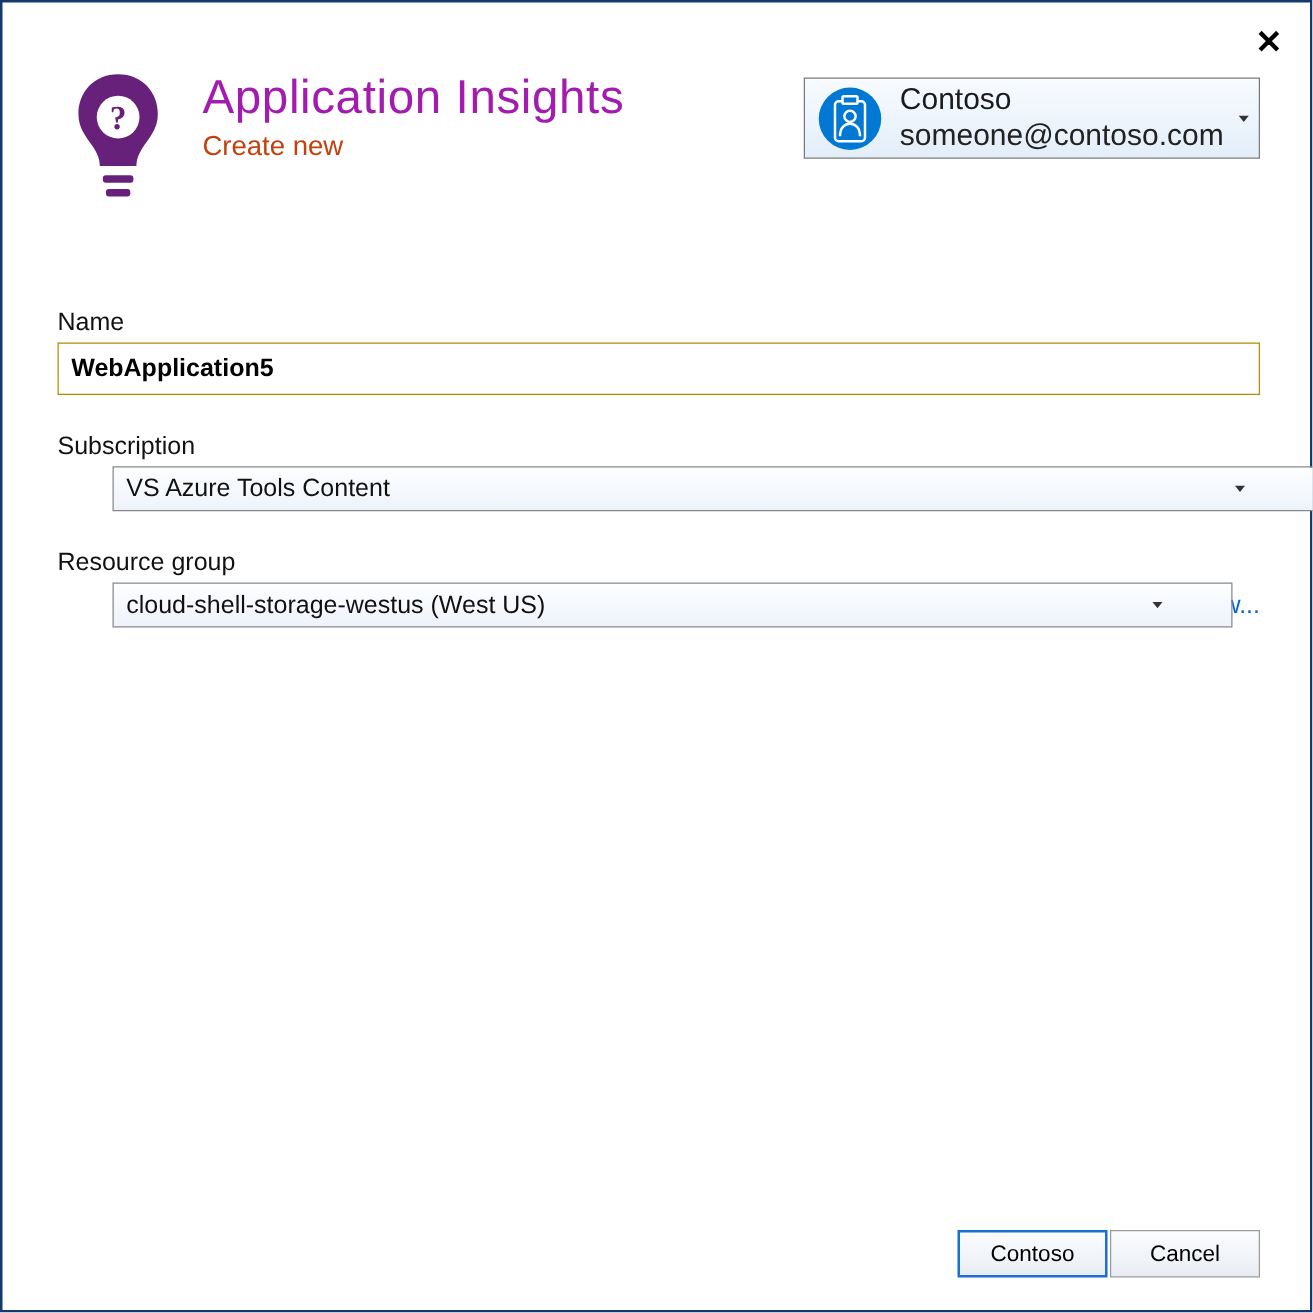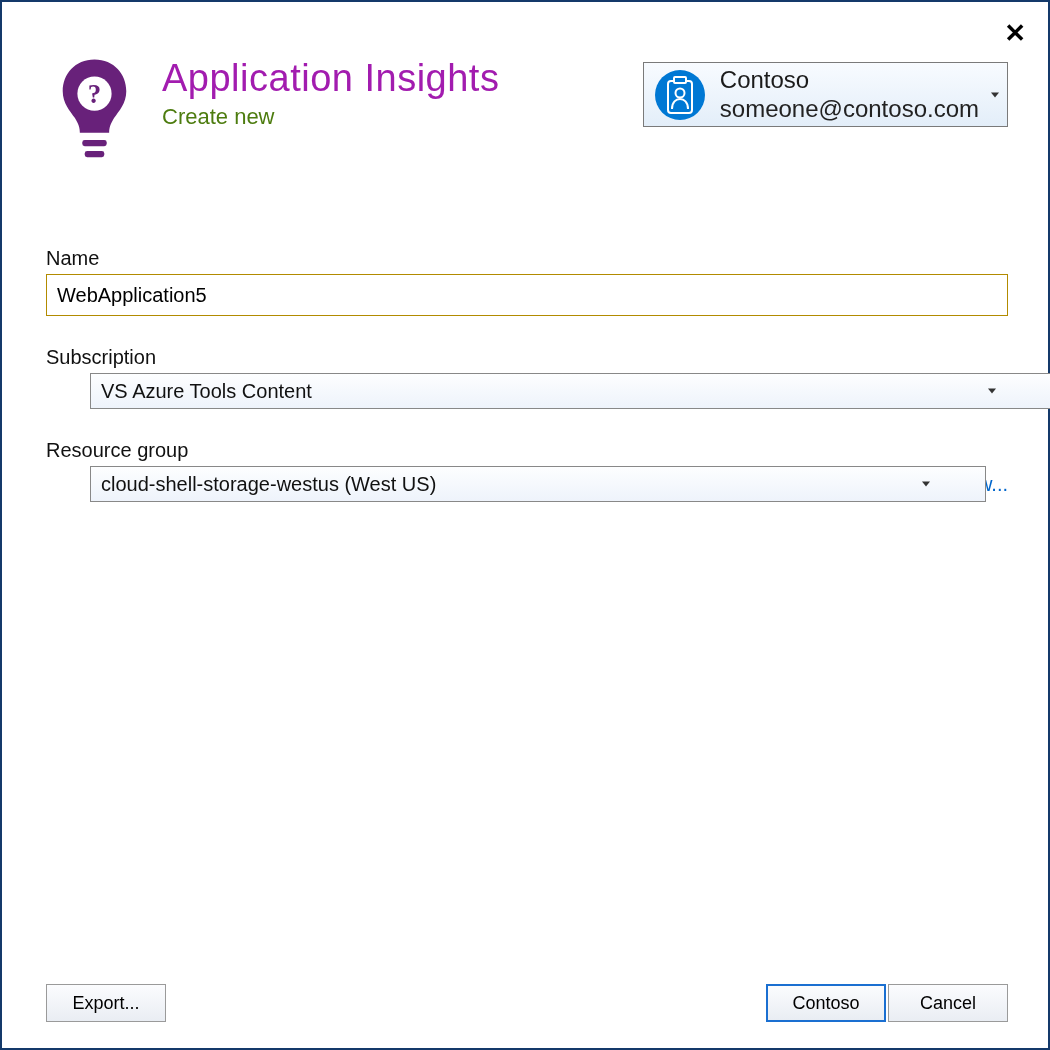--- a/index.html
+++ b/index.html
@@ -40,21 +40,21 @@
     .title-block { flex: 1; }
     .title {
       font-size: 38px;
       font-weight: 300;
       color: #a21caf;
       letter-spacing: 0.5px;
     }
     .subtitle {
       font-size: 22px;
       font-weight: 300;
-      color: #4d7c0f;
+      color: #c2410c;
       margin-top: 4px;
     }
     .account-box {
       border: 1px solid #7a7a7a;
       background: linear-gradient(#f8fbff, #e3eef9);
       display: flex;
       align-items: center;
       gap: 14px;
       padding: 8px 28px 8px 10px;
       min-width: 320px;
@@ -90,20 +90,21 @@
     .label { font-size: 20px; color: #111; margin-bottom: 4px; display: block; }
     .text-input {
       width: 100%;
       height: 42px;
       border: 1px solid #b28b00;
       padding: 4px 10px;
       font-size: 20px;
       font-family: inherit;
       outline: none;
       background: #fff;
+      font-weight: bold;
     }
     .select-wrap {
       position: relative;
       width: 100%;
     }
     .select {
       width: 100%;
       height: 36px;
       border: 1px solid #888;
       background: linear-gradient(#fdfeff, #eef3fb);
@@ -215,19 +216,18 @@
           <div class="select-caret"></div>
         </div>
         <span class="new-link">New...</span>
       </div>
     </div>
 
 
   </div>
 
   <div class="button-bar">
-    <button class="btn">Export...</button>
     <div class="spacer"></div>
     <button class="btn btn-primary">Contoso</button>
     <button class="btn">Cancel</button>
   </div>
 
 </div>
 
 </body></html>

